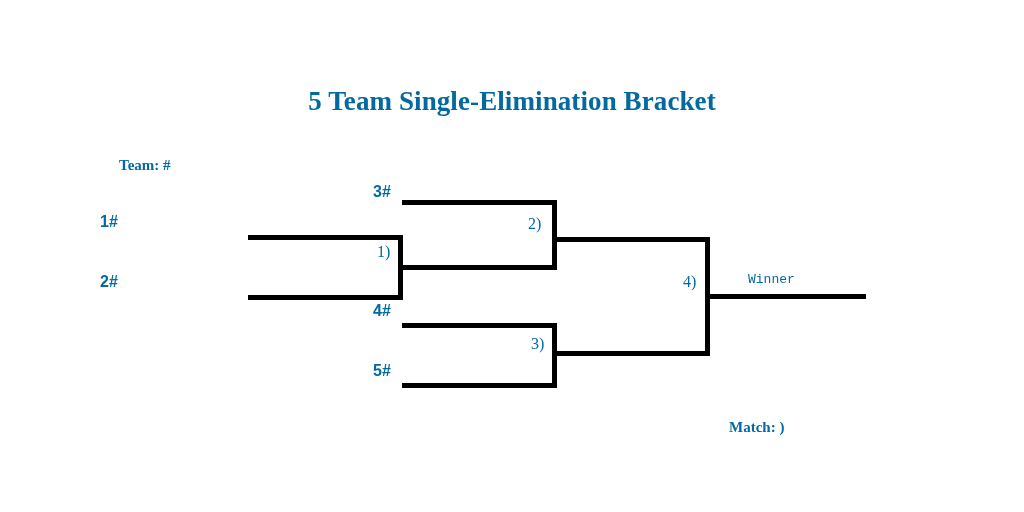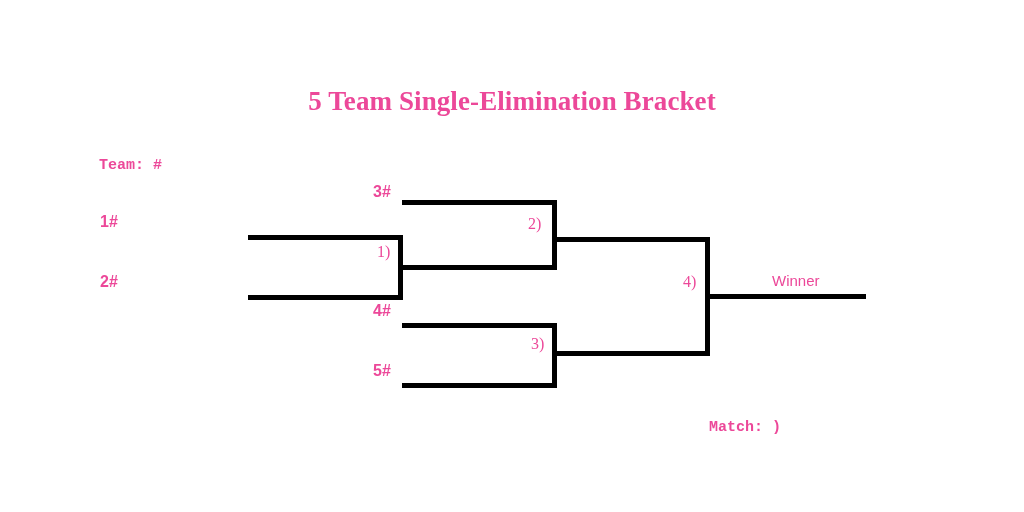--- a/index.html
+++ b/index.html
@@ -8,21 +8,21 @@
     padding: 0;
     background: #ffffff;
   }
   #page {
     position: relative;
     width: 884px;
     height: 512px;
     background: #ffffff;
     overflow: hidden;
     font-family: "Liberation Serif", serif;
-    color: #ec4899;
+    color: #0369a1;
   }
   #bracket-svg {
     position: absolute;
     left: 0;
     top: 0;
     width: 1024px;
     height: 512px;
   }
   .txt {
     position: absolute;
@@ -35,23 +35,24 @@
     top: 88px;
     width: 1024px;
     text-align: center;
     font-family: "Liberation Serif", serif;
     font-weight: bold;
     font-size: 27px;
     letter-spacing: 0.1px;
   }
   
   .legend {
-    font-family: Liberation Mono, monospace;
+    font-family: Liberation Serif, serif;
     font-weight: bold;
     font-size: 15px;
+    margin-left: 20px;
   }
   #team-legend { left: 99px; top: 158px; }
   #match-legend { left: 709px; top: 420px; }
 
   
   .seed {
     font-family: "Liberation Sans", sans-serif;
     font-weight: bold;
     font-size: 16px;
   }
@@ -67,25 +68,25 @@
     font-weight: normal;
     font-size: 16px;
   }
   #match-1 { left: 377px; top: 244px; }
   #match-2 { left: 528px; top: 216px; }
   #match-3 { left: 531px; top: 336px; }
   #match-4 { left: 683px; top: 274px; }
 
   
   #winner-label {
-    left: 772px;
+    left: 748px;
     top: 273px;
-    font-family: Liberation Sans, sans-serif;
+    font-family: Liberation Mono, monospace;
     font-weight: normal;
-    font-size: 15px;
+    font-size: 13px;
   }
 </style>
 </head>
 <body>
 
 <div id="page">
 
   <svg id="bracket-svg" viewBox="0 0 1024 512" shape-rendering="crispEdges">
     <g stroke="#000000" stroke-width="5" stroke-linecap="butt" fill="none">
 

